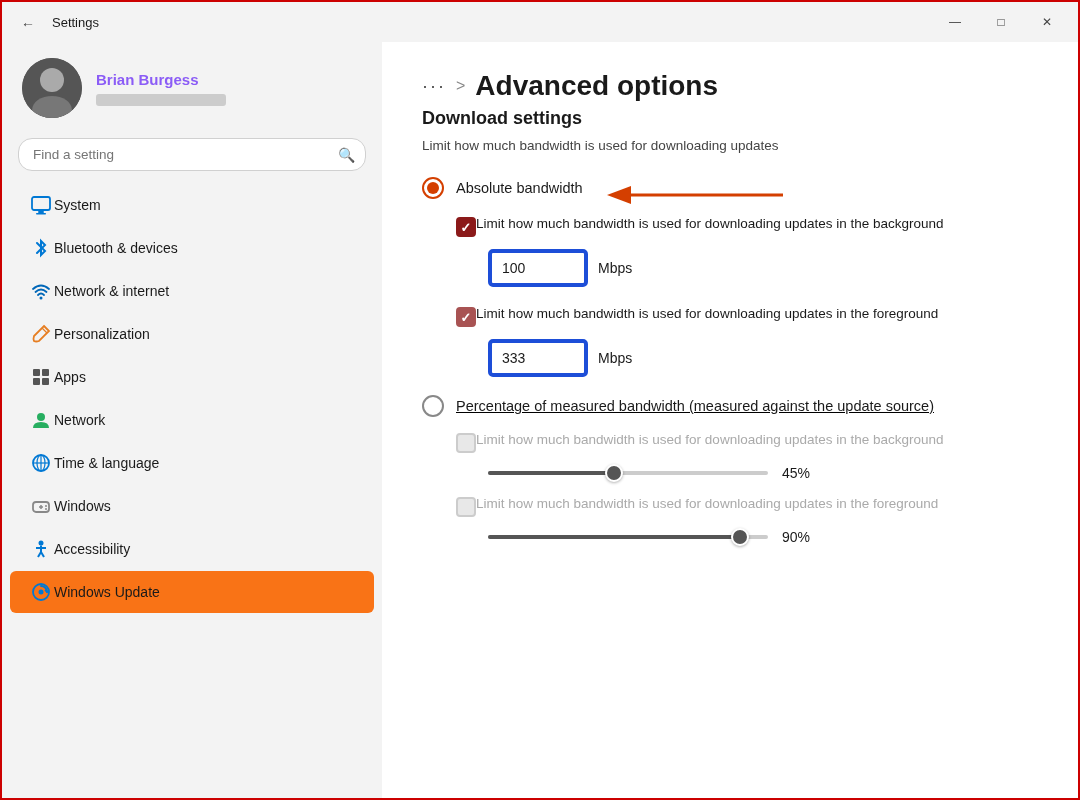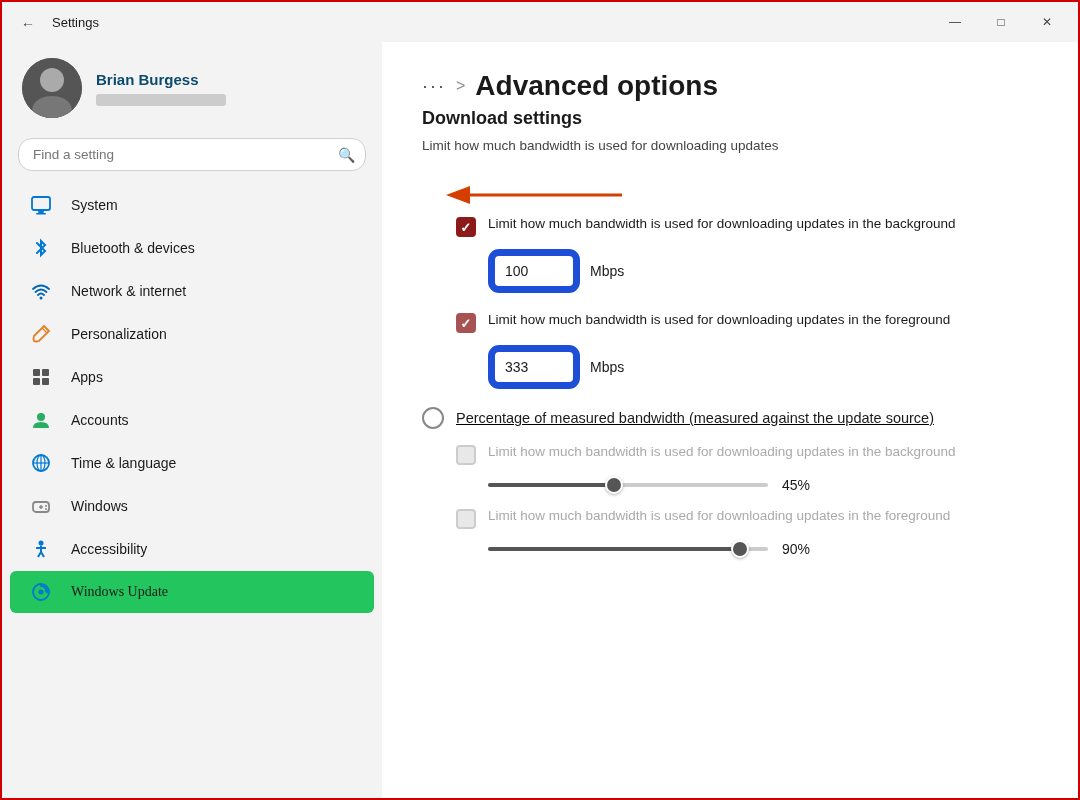--- a/index.html
+++ b/index.html
@@ -86,21 +86,21 @@
     }
     .avatar {
       width: 60px;
       height: 60px;
       border-radius: 50%;
       background: #555;
       overflow: hidden;
       flex-shrink: 0;
     }
     .user-info { display: flex; flex-direction: column; gap: 6px; }
-    .user-name { font-size: 15px; font-weight: 600; color: #0c4a6e; }
+    .user-name { font-size: 15px; font-weight: 600; color: #8b5cf6; }
     .user-email-bar {
       width: 130px;
       height: 12px;
       background: #ccc;
       border-radius: 3px;
     }
     .search-box {
       margin: 0 16px 12px;
       position: relative;
     }
@@ -119,29 +119,29 @@
       right: 10px;
       top: 50%;
       transform: translateY(-50%);
       color: #666;
       font-size: 14px;
     }
     .nav-list { list-style: none; padding: 0 0 12px; }
     .nav-item {
       display: flex;
       align-items: center;
-      gap: 19px;
+      gap: 2px;
       padding: 10px 20px;
       cursor: pointer;
       border-radius: 6px;
       margin: 1px 8px;
       font-size: 14px;
       color: #1a1a1a;
     }
-    .nav-item.active { background: #22c55e; font-family: Liberation Serif, serif; }
+    .nav-item.active { background: #f97316; }
     .nav-icon {
       width: 22px;
       height: 22px;
       display: flex;
       align-items: center;
       justify-content: center;
       flex-shrink: 0;
     }
     .main-content {
       flex: 1;
@@ -207,21 +207,20 @@
       background: #d43f00;
     }
     .radio-label { font-size: 14.5px; color: #1a1a1a; }
     .options-indent {
       margin-left: 34px;
       margin-bottom: 10px;
     }
     .checkbox-row {
       display: flex;
       align-items: flex-start;
-      gap: 12px;
       margin-bottom: 12px;
     }
     .checkbox-box {
       width: 20px;
       height: 20px;
       border-radius: 4px;
       border: 2px solid #888;
       flex-shrink: 0;
       margin-top: 2px;
       display: flex;
@@ -246,24 +245,24 @@
     .checkbox-label { font-size: 13.5px; color: #1a1a1a; line-height: 1.4; }
     .checkbox-label.disabled { color: #aaa; }
     .input-row {
       display: flex;
       align-items: center;
       gap: 10px;
       margin-bottom: 18px;
       margin-left: 32px;
     }
     .mbps-input {
-      width: 92px;
+      width: 100px;
       padding: 7px 10px;
-      border: 7px solid #1d4ed8;
-      border-radius: 11px;
+      border: 4px solid #1d4ed8;
+      border-radius: 5px;
       font-size: 14px;
       color: #1a1a1a;
       background: #fff;
     }
     .mbps-label { font-size: 14px; color: #1a1a1a; font-weight: 500; }
     .slider-row {
       display: flex;
       align-items: center;
       gap: 14px;
       margin-bottom: 14px;
@@ -388,21 +387,21 @@
           </div>
           <span>Apps</span>
         </li>
         <li class="nav-item">
           <div class="nav-icon">
             <svg width="20" height="20" viewBox="0 0 20 20">
               <circle cx="10" cy="7" r="4" fill="#27ae60"></circle>
               <path d="M2,18 Q2,12 10,12 Q18,12 18,18" fill="#27ae60"></path>
             </svg>
           </div>
-          <span>Accounts</span>
+          <span>Network</span>
         </li>
         <li class="nav-item">
           <div class="nav-icon">
             <svg width="20" height="20" viewBox="0 0 20 20">
               <circle cx="10" cy="10" r="8" fill="none" stroke="#0078d4" stroke-width="1.8"></circle>
               <ellipse cx="10" cy="10" rx="4" ry="8" fill="none" stroke="#0078d4" stroke-width="1.2"></ellipse>
               <line x1="2" y1="10" x2="18" y2="10" stroke="#0078d4" stroke-width="1.2"></line>
               <line x1="10" y1="2" x2="10" y2="18" stroke="#0078d4" stroke-width="1.2"></line>
             </svg>
           </div>
@@ -451,20 +450,24 @@
         <span class="dots-menu">···</span>
         <span class="breadcrumb-sep">&gt;</span>
         <h1 class="page-title">Advanced options</h1>
       </div>
 
       <div style="margin-bottom: 20px;">
         <h2 class="section-title">Download settings</h2>
         <p class="section-desc">Limit how much bandwidth is used for downloading updates</p>
 
         <div class="radio-row-with-arrow">
+          <div class="radio-option">
+            <div class="radio-circle selected"></div>
+            <span class="radio-label">Absolute bandwidth</span>
+          </div>
 
           <svg width="200" height="40" style="margin-left: 10px; margin-top: 0; overflow: visible;">
             <defs>
               <marker id="arrowhead" markerWidth="8" markerHeight="6" refX="6" refY="3" orient="auto">
                 <polygon points="0 0, 8 3, 0 6" fill="#d43f00"></polygon>
               </marker>
             </defs>
             <line x1="190" y1="20" x2="20" y2="20" stroke="#d43f00" stroke-width="3" marker-end="url(#arrowhead)"></line>
           </svg>
         </div>

